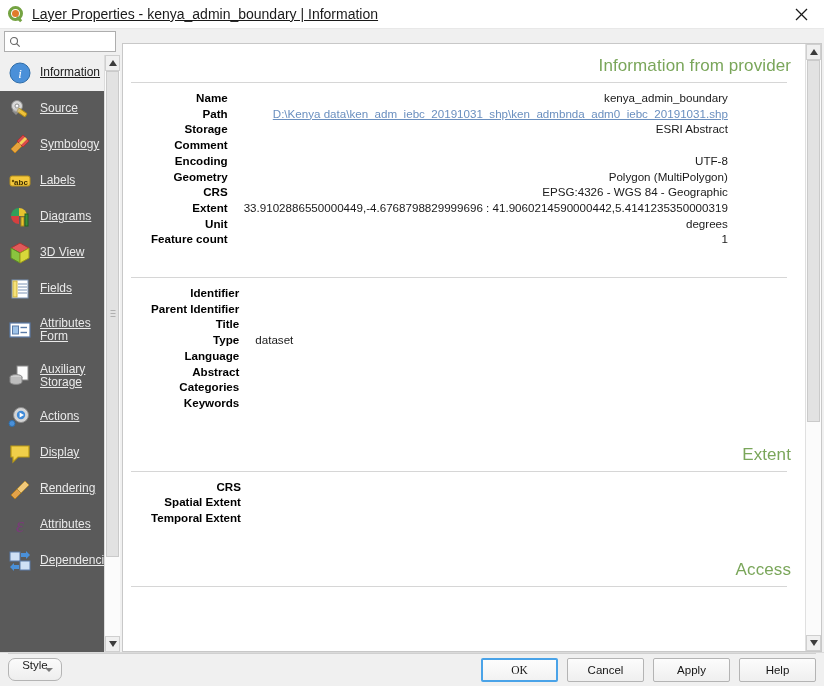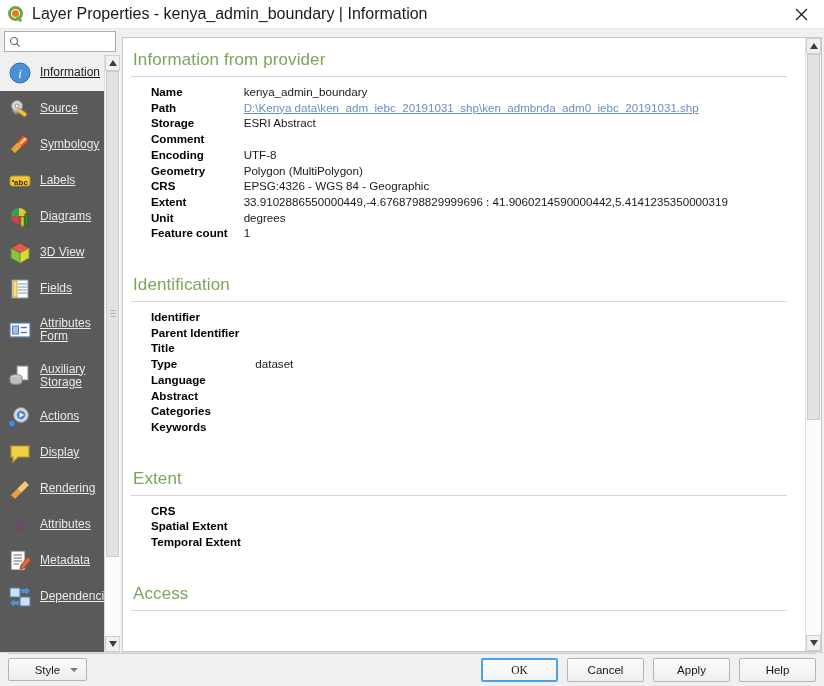--- a/index.html
+++ b/index.html
@@ -44,23 +44,24 @@
     background: #e07b2a;
   }
   .title-icon .tail {
     position: absolute; left: 10px; top: 10px;
     width: 6px; height: 3px;
     background: #74a342;
     transform: rotate(45deg);
     transform-origin: left top;
   }
   .titlebar-text {
-    font-size: 16px;
+    font-size: 14px;
     color: #1a1a1a;
     white-space: nowrap;
+    text-decoration: underline;
   }
   .titlebar-spacer { flex: 1 1 auto; }
   .close-btn {
     width: 45px; height: 29px;
     display: flex; align-items: center; justify-content: center;
     cursor: pointer;
     flex: 0 0 45px;
   }
   .close-btn svg { display: block; }
 
@@ -168,22 +169,23 @@
     cursor: pointer;
   }
   .sb-grip { position:absolute; left:50%; transform:translateX(-50%); }
   .sb-grip i { display:block; width:5px; height:1px; background:#b0b0b0; margin:2px 0; }
 
   
   .content-wrap {
     flex: 1 1 auto;
     display: flex;
     min-width: 0;
-    padding: 8px 2px 0 2px;
-    background: #f0f0f0;
+    padding: 14px 2px 0 2px;
+    background: #f0f0f0;
+    text-align: right;
   }
   .content-frame {
     flex: 1 1 auto;
     border: 1px solid #c8c8c8;
     background: #ffffff;
     display: flex;
     min-width: 0;
     position: relative;
   }
   .content-scroll {
@@ -250,27 +252,27 @@
     border-top: 1px solid #dadada;
     position: relative;
   }
   .footer::before {
     content: "";
     position: absolute;
     left: 8px; right: 8px; top: 0;
     border-top: 1px solid #d0d0d0;
   }
   .style-btn {
-    width: 79px; height: 23px;
+    width: 54px; height: 23px;
     border: 1px solid #b4b4b4;
-    border-radius: 2px;
+    border-radius: 7px;
     background: linear-gradient(#fbfbfb, #eeeeee);
     font-size: 11.5px;
     color: #1a1a1a;
-    display: flex; align-items: center; justify-content: center;
+    display: flex; justify-content: center;
     cursor: pointer;
     position: relative;
   }
   .style-btn .caret {
     position: absolute; right: 8px; top: 50%;
     margin-top: -2px;
     width: 0; height: 0;
     border-left: 4px solid transparent;
     border-right: 4px solid transparent;
     border-top: 4px solid #7a7a7a;
@@ -461,33 +463,20 @@
               <span class="ico">
                 <svg width="24" height="24" viewBox="0 0 24 24" aria-hidden="true">
                   <text x="12" y="19" font-size="20" font-family="Liberation Serif, serif" font-style="italic" fill="#7a3a7a" text-anchor="middle">ε</text>
                 </svg>
               </span>
               <span class="lbl">Attributes</span>
             </div>
             <div class="nav-item">
               <span class="ico">
                 <svg width="24" height="24" viewBox="0 0 24 24" aria-hidden="true">
-                  <rect x="3" y="2" width="14" height="19" fill="#ffffff" stroke="#6a6a6a"></rect>
-                  <line x1="5.5" y1="6" x2="14" y2="6" stroke="#6a6a6a"></line>
-                  <line x1="5.5" y1="9" x2="14" y2="9" stroke="#6a6a6a"></line>
-                  <line x1="5.5" y1="12" x2="14" y2="12" stroke="#6a6a6a"></line>
-                  <line x1="5.5" y1="15" x2="11" y2="15" stroke="#6a6a6a"></line>
-                  <path d="M13 16 L20 8 L23 11 L16 19 L12 20 Z" fill="#e06a3a" stroke="#a8431a"></path>
-                </svg>
-              </span>
-              <span class="lbl">Metadata</span>
-            </div>
-            <div class="nav-item">
-              <span class="ico">
-                <svg width="24" height="24" viewBox="0 0 24 24" aria-hidden="true">
                   <rect x="2" y="3" width="10" height="9" fill="#cfe0f5" stroke="#5a7ba8"></rect>
                   <rect x="12" y="12" width="10" height="9" fill="#cfe0f5" stroke="#5a7ba8"></rect>
                   <path d="M13 4 l5 0 0 -2 4 4 -4 4 0 -2 -5 0 z" fill="#4a90d9"></path>
                   <path d="M11 20 l-5 0 0 2 -4 -4 4 -4 0 2 5 0 z" fill="#4a90d9"></path>
                 </svg>
               </span>
               <span class="lbl">Dependencies</span>
             </div>
             <div class="nav-item"></div>
           </div>
@@ -560,21 +549,20 @@
                     <td class="k">Unit</td>
                     <td class="v">degrees</td>
                   </tr>
                   <tr>
                     <td class="k">Feature count</td>
                     <td class="v">1</td>
                   </tr>
                 </tbody>
               </table>
               <div class="gap-md"></div>
-              <div class="sect-title">Identification</div>
               <div class="sect-rule"></div>
               <table class="kv">
                 <tbody>
                   <tr>
                     <td class="k">Identifier</td>
                     <td class="v"></td>
                   </tr>
                   <tr>
                     <td class="k">Parent Identifier</td>
                     <td class="v"></td>

